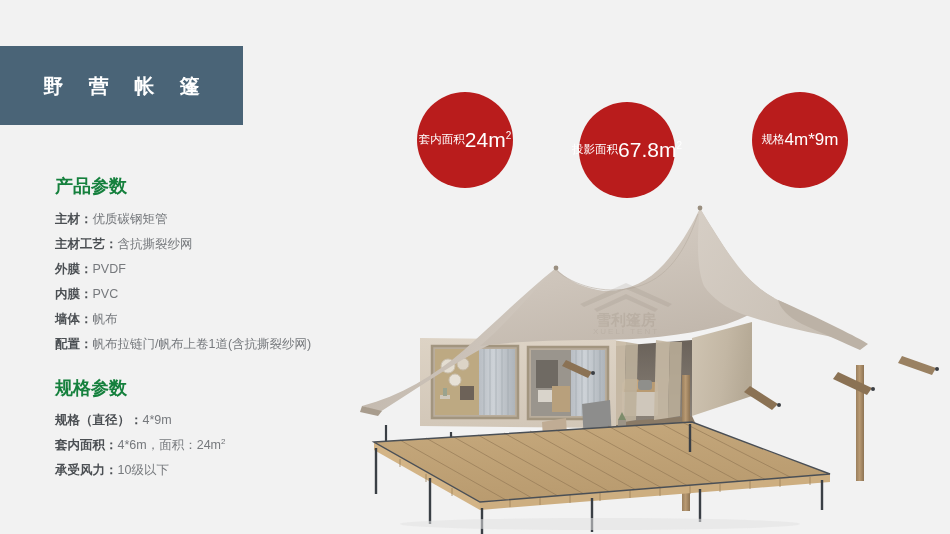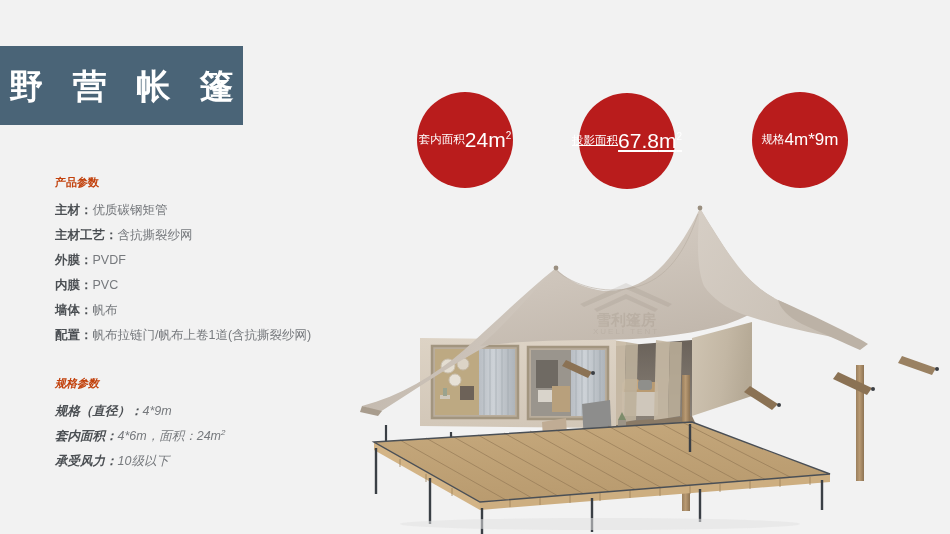--- a/index.html
+++ b/index.html
@@ -33,48 +33,47 @@
     top: 46px;
     width: 243px;
     height: 79px;
     background: #4a6477;
     display: flex;
     align-items: center;
     justify-content: center;
   }
   .title-banner-text {
     color: #ffffff;
-    font-size: 34px;
+    font-size: 20px;
     font-weight: bold;
     letter-spacing: 10px;
     text-indent: 10px;
     line-height: 1;
     white-space: nowrap;
   }
 
   
   .spec-column {
     position: absolute;
     left: 55px;
     top: 176px;
     width: 330px;
   }
 
   .section-heading {
-    font-size: 11px;
+    font-size: 18px;
     font-weight: bold;
-    color: #c2410c;
+    color: #15803d;
     line-height: 1.2;
     margin-bottom: 9px;
     white-space: nowrap;
   }
 
   .section-block.second {
-    margin-top: 29px;
-    font-style: italic;
+    margin-top: 21px;
   }
 
   .spec-row {
     font-size: 12.5px;
     line-height: 25px;
     color: #6f7276;
     white-space: nowrap;
   }
   .spec-row .spec-label {
     font-weight: bold;
@@ -115,21 +114,21 @@
     white-space: nowrap;
   }
   .badge-value.small {
     font-size: 17px;
   }
   .badge-value .sup {
     font-size: 10px;
   }
 
   #badge-1 { left: 417px; top: 92px; }
-  #badge-2 { left: 579px; top: 93px; text-decoration: underline; }
+  #badge-2 { left: 579px; top: 102px; }
   #badge-3 { left: 752px; top: 92px; }
 
   
   .tent-scene {
     position: absolute;
     left: 360px;
     top: 190px;
     width: 590px;
     height: 344px;
   }

